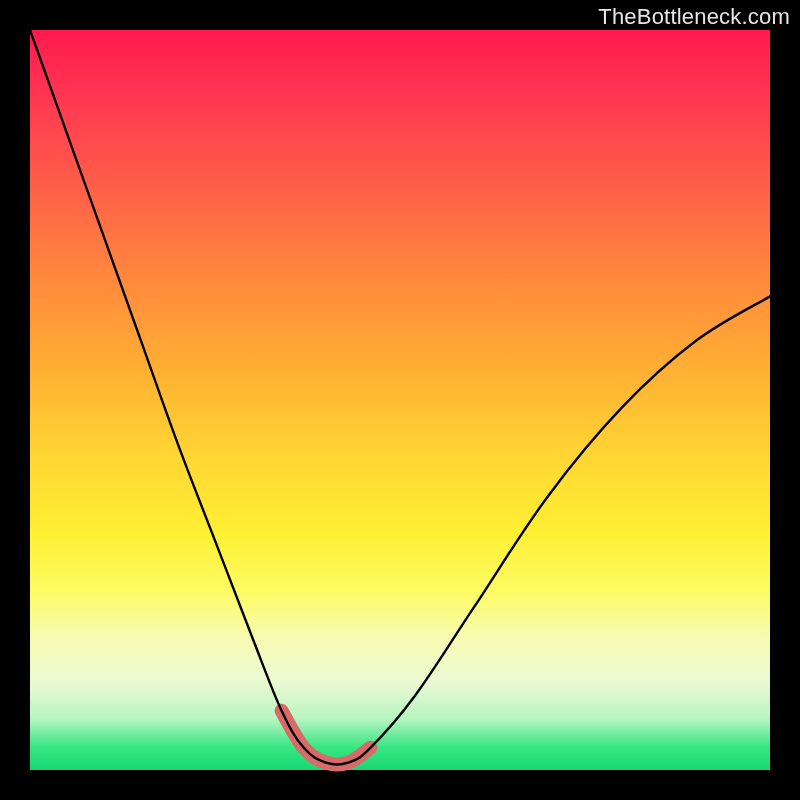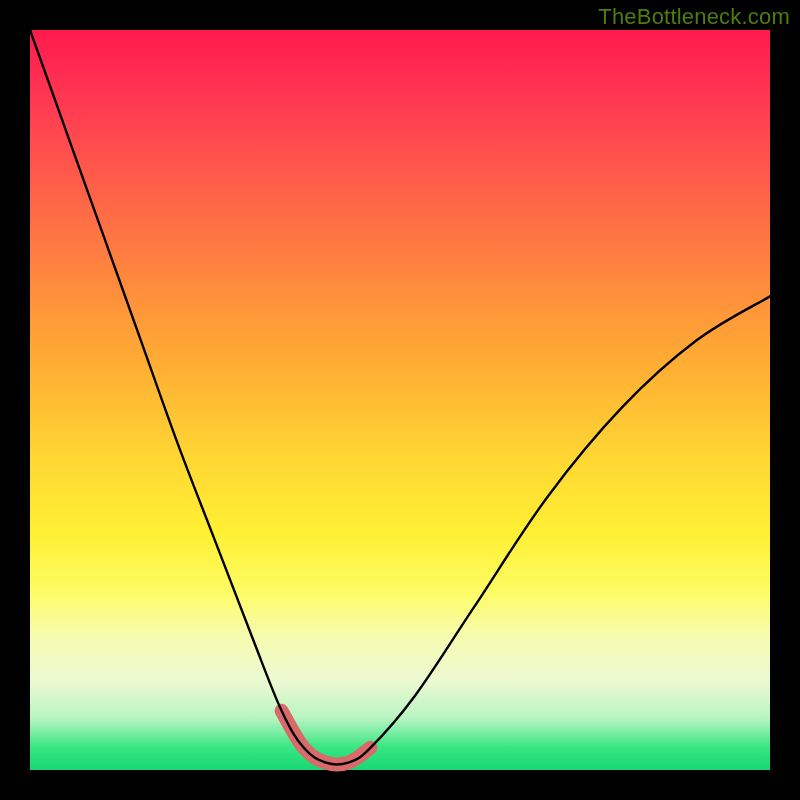--- a/index.html
+++ b/index.html
@@ -39,21 +39,21 @@
       #ecf9d2 88%,
       #b8f5c2 93%,
       #36e681 97%,
       #18d873 100%
     );
   }
   .watermark {
     position: absolute;
     top: 4px;
     right: 10px;
-    color: #4d7c0f;
+    color: #e5e5e5;
     font-size: 22px;
     letter-spacing: 0.2px;
     font-weight: 500;
     user-select: none;
   }
   svg.curve {
     position: absolute;
     left: 0;
     top: 0;
     width: 740px;

